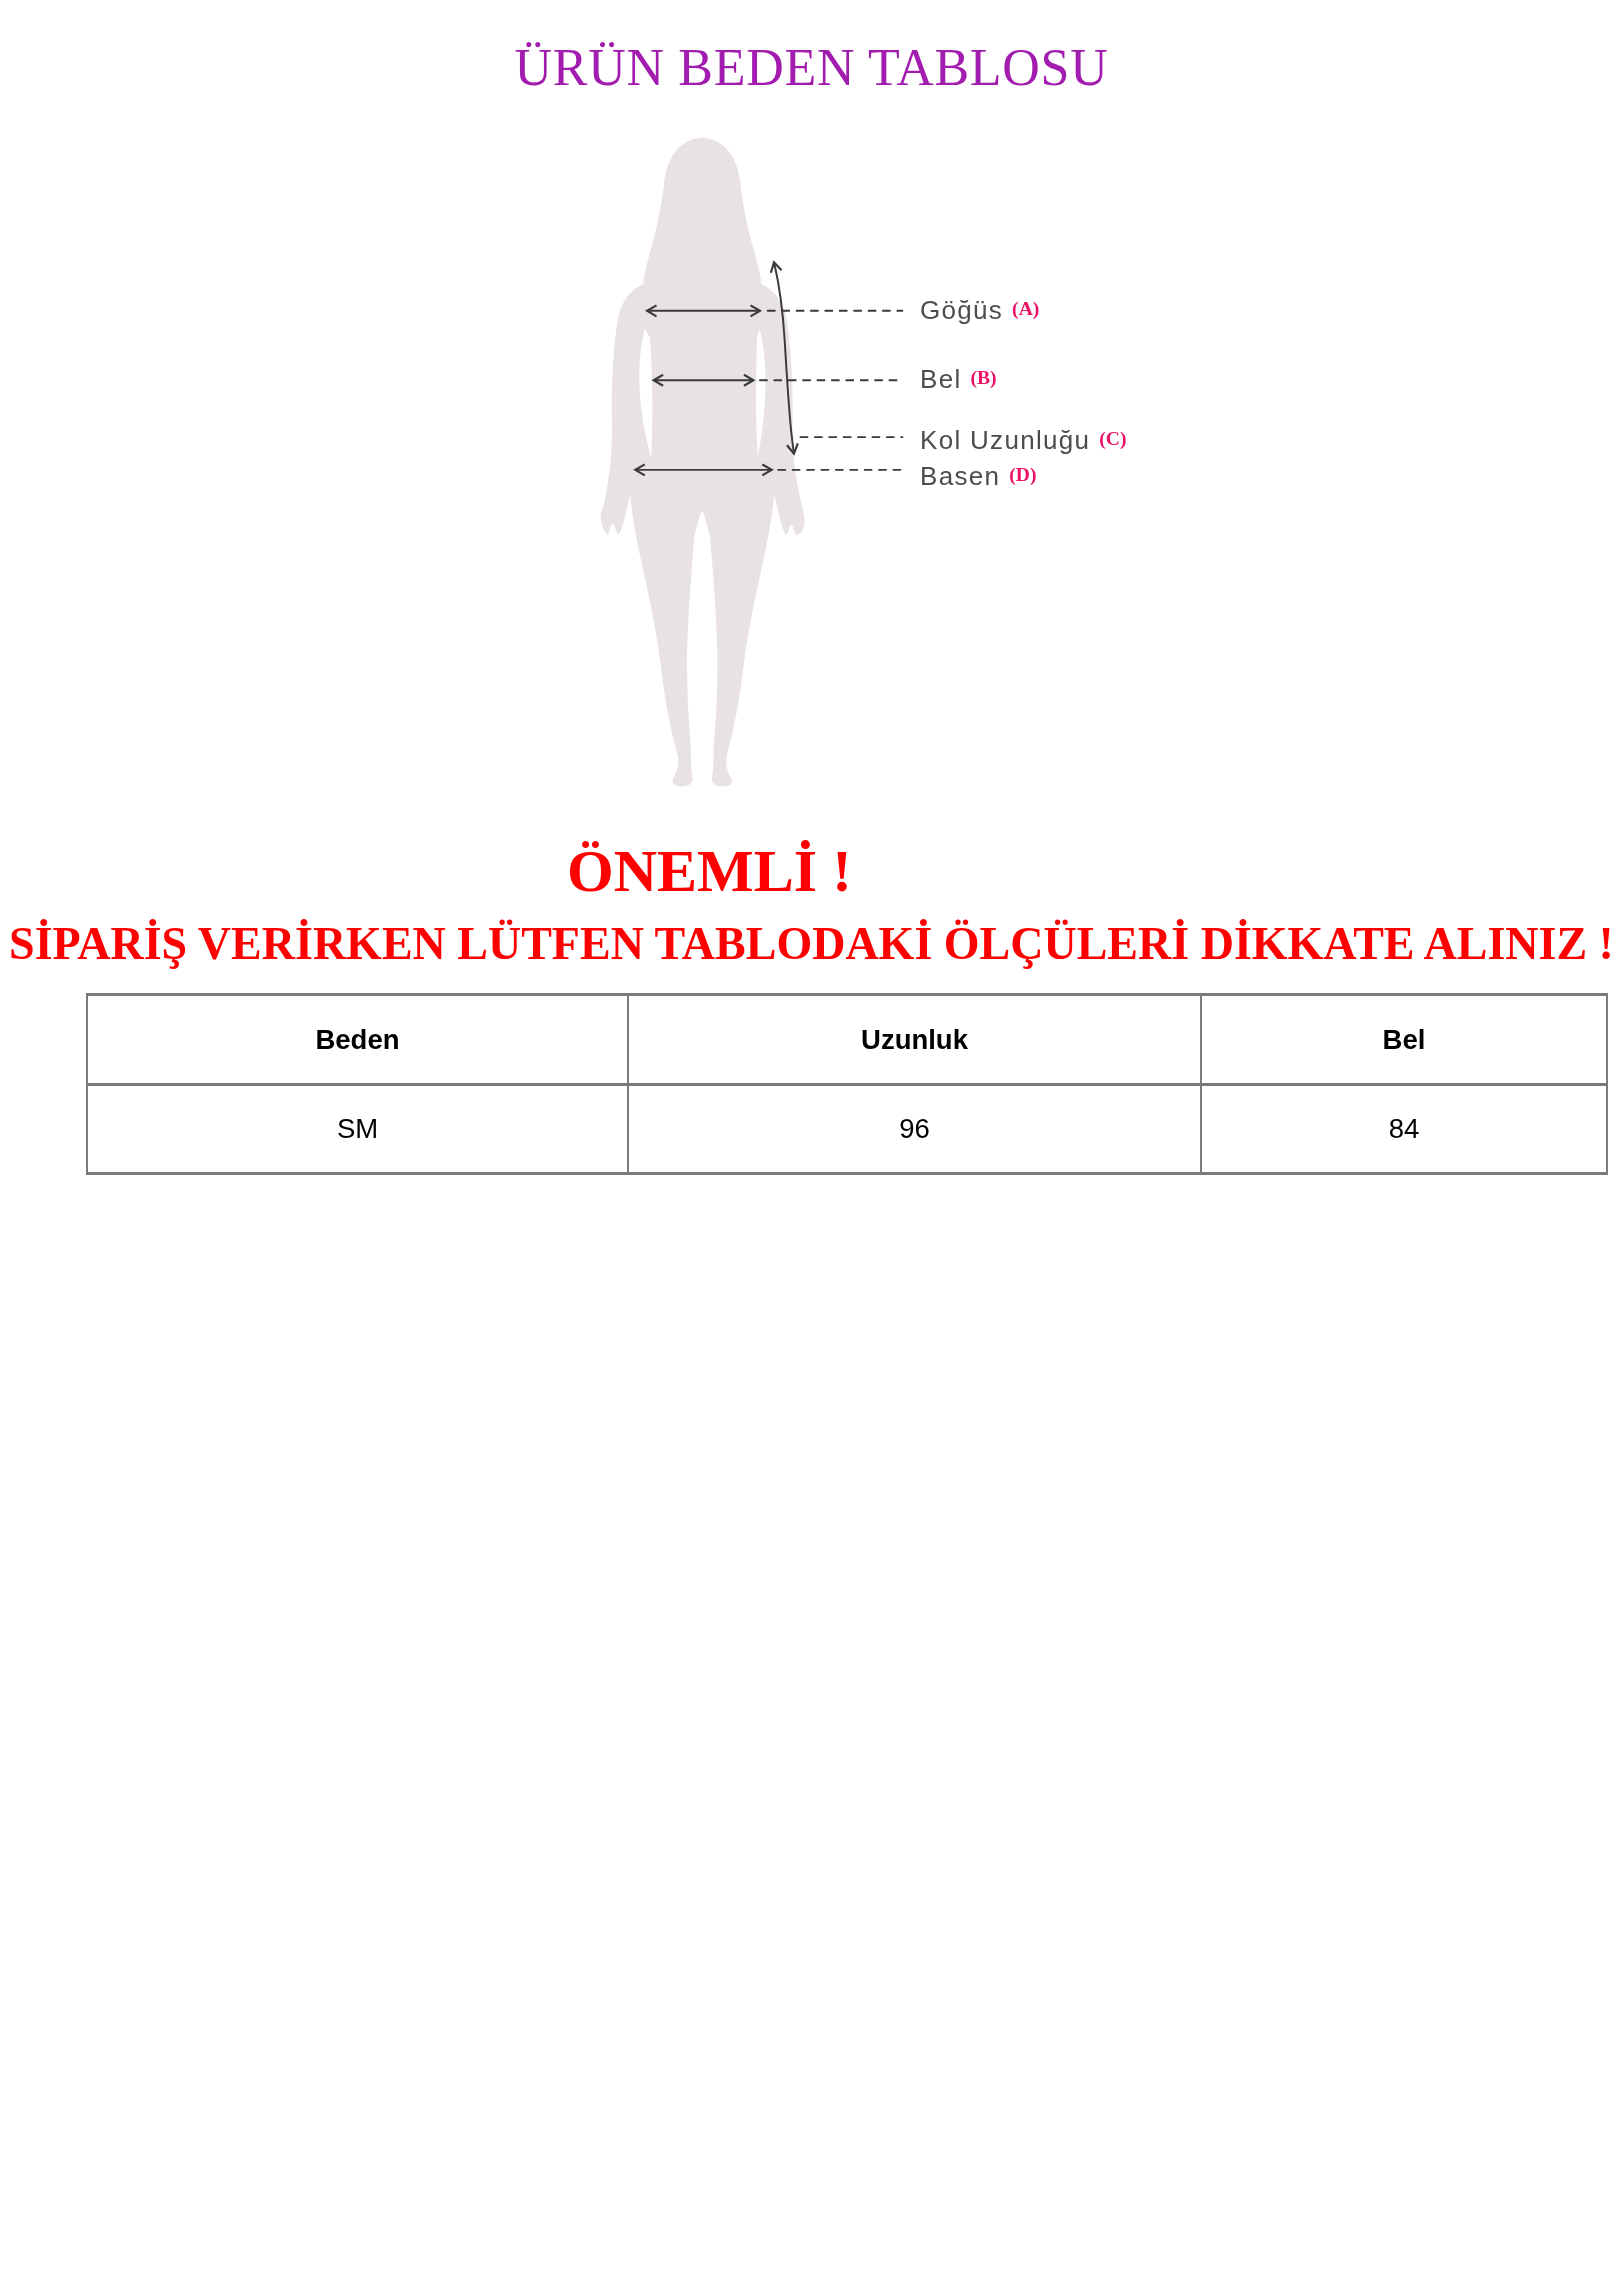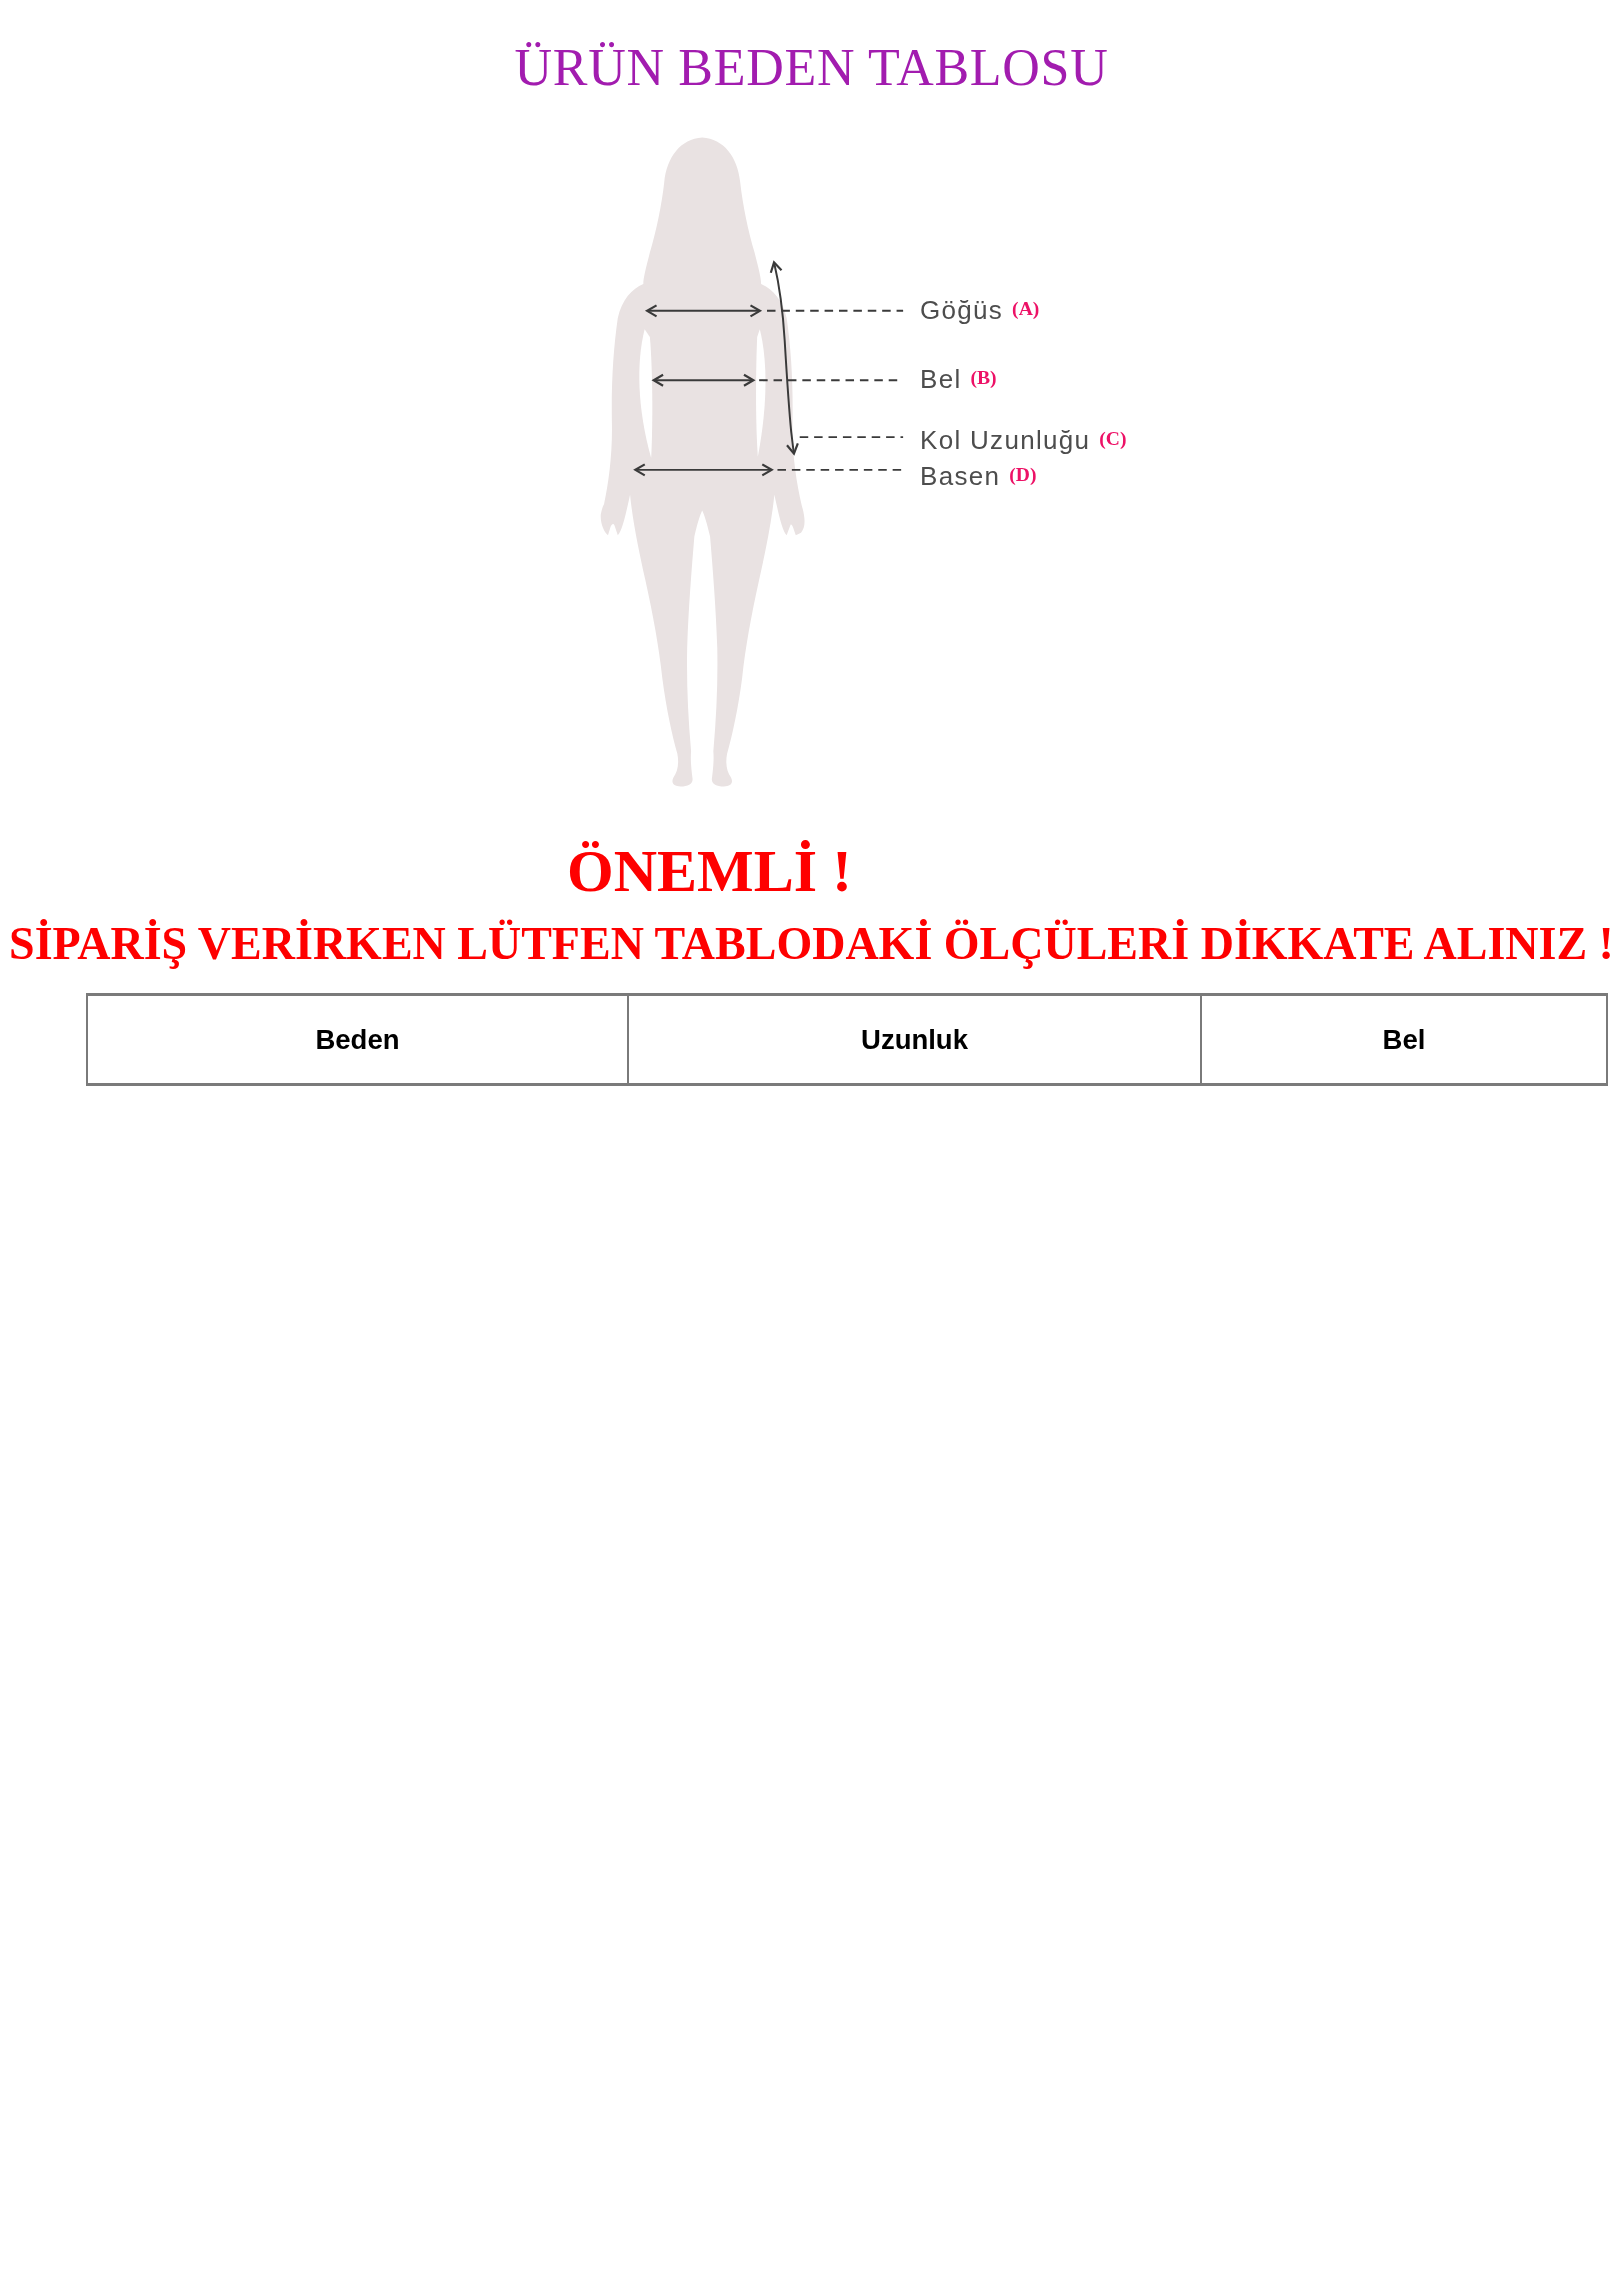--- a/index.html
+++ b/index.html
@@ -160,15 +160,20 @@
     <col style="width:406px">
   </colgroup>
   <thead>
     <tr>
       <th>Beden</th>
       <th>Uzunluk</th>
       <th>Bel</th>
     </tr>
   </thead>
   <tbody>
+    <tr>
+      <td>SM</td>
+      <td>96</td>
+      <td>84</td>
+    </tr>
   </tbody>
 </table>
 
 
 </body></html>

